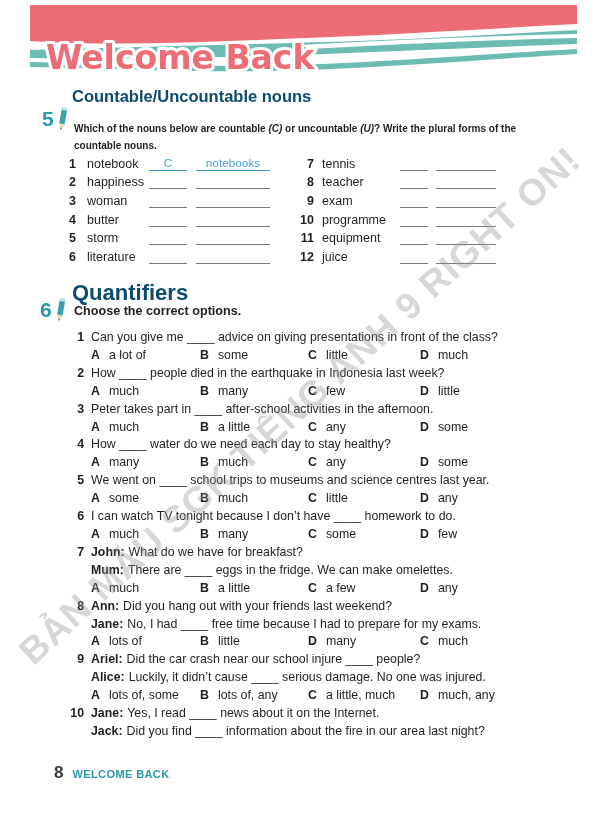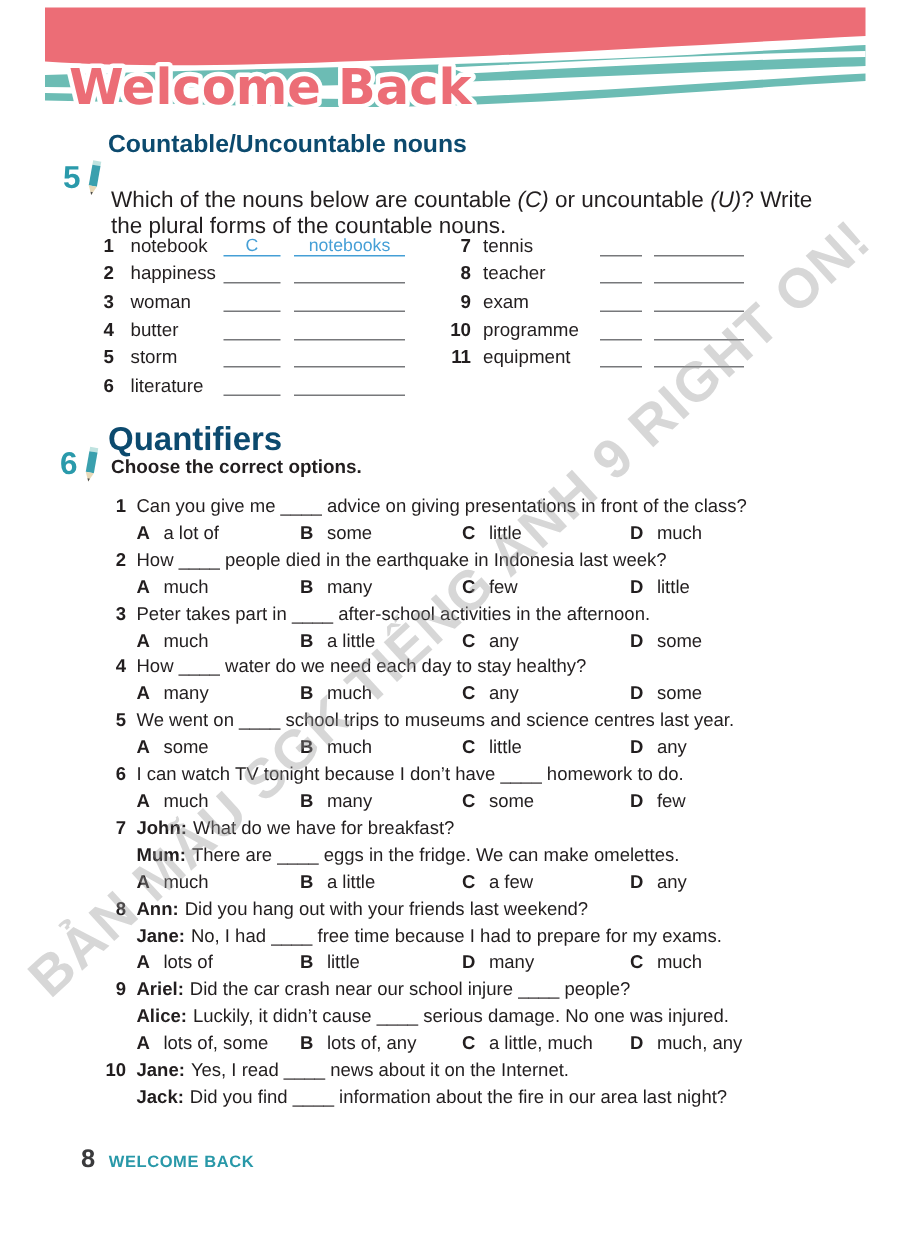--- a/index.html
+++ b/index.html
@@ -14,22 +14,22 @@
   
   .h-teal{position:absolute;color:#0c4a6e;font-weight:bold;}
   #h-countable{left:72px;top:87px;font-size:16.5px;}
   #h-quant{left:72px;top:280px;font-size:22px;}
   .badge{position:absolute;display:flex;align-items:flex-start;}
   #ex5-badge{left:42px;top:108px;}
   #ex6-badge{left:40px;top:299px;}
   .exnum{color:#2a9aab;font-weight:bold;font-size:21px;line-height:22px;}
   .pencil{margin-left:2px;margin-top:-2px;}
   
-  #ex5-instr{position:absolute;left:74px;top:111px;width:474px;font-size:15px;
-             line-height:16.6px;font-weight:normal;}
+  #ex5-instr{position:absolute;left:74px;top:111px;width:474px;font-size:10px;
+             line-height:16.6px;font-weight:bold;}
   #ex5-instr .it{font-style:italic;}
   #ex5-list{position:absolute;left:64px;top:152px;width:500px;display:flex;}
   .ex5-col{display:flex;flex-direction:column;}
   .col-left{width:232px;}
   .col-right{margin-left:0px;width:268px;}
   .ex5-row{display:flex;align-items:flex-end;height:18.7px;font-size:12.5px;}
   .ex5-num{width:12px;text-align:right;font-weight:bold;margin-right:11px;flex:none;}
   .ex5-word{width:62px;flex:none;}
   .blank{border-bottom:1.3px solid #77787b;height:13px;text-align:center;flex:none;}
   .blank1{width:38px;margin-right:9px;}
@@ -194,20 +194,30 @@
         <div class="ex5-row">
       <span class="ex5-num">11</span>
       <span class="ex5-word">equipment</span>
       <span class="blank blank1">
             <span class="answer"></span>
           </span>
       <span class="blank blank2">
             <span class="answer"></span>
           </span>
     </div>
+        <div class="ex5-row">
+      <span class="ex5-num">12</span>
+      <span class="ex5-word">juice</span>
+      <span class="blank blank1">
+            <span class="answer"></span>
+          </span>
+      <span class="blank blank2">
+            <span class="answer"></span>
+          </span>
+    </div>
       </div>
   </div>
 
   <div id="h-quant" class="h-teal">Quantifiers</div>
 
   <div id="ex6-badge" class="badge">
     <span class="exnum">6</span>
     <svg class="pencil" width="13" height="26" viewBox="0 0 13 26">
       <g transform="rotate(10 6 13)">
         <rect x="4" y="1" width="5.5" height="3" fill="#bfe3e0"></rect>

